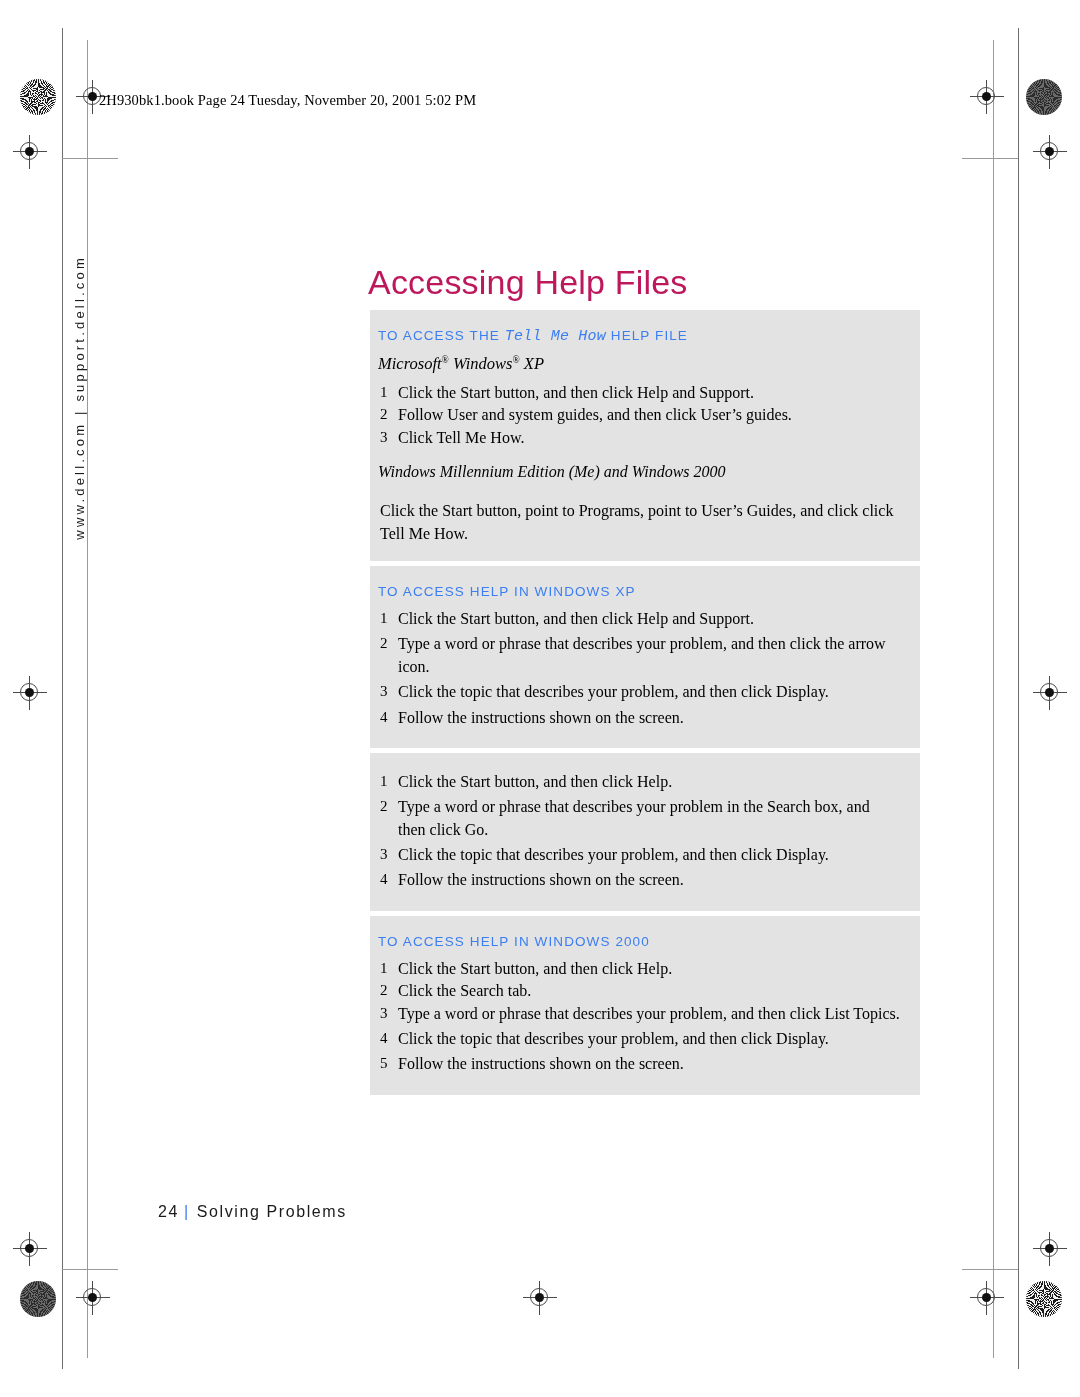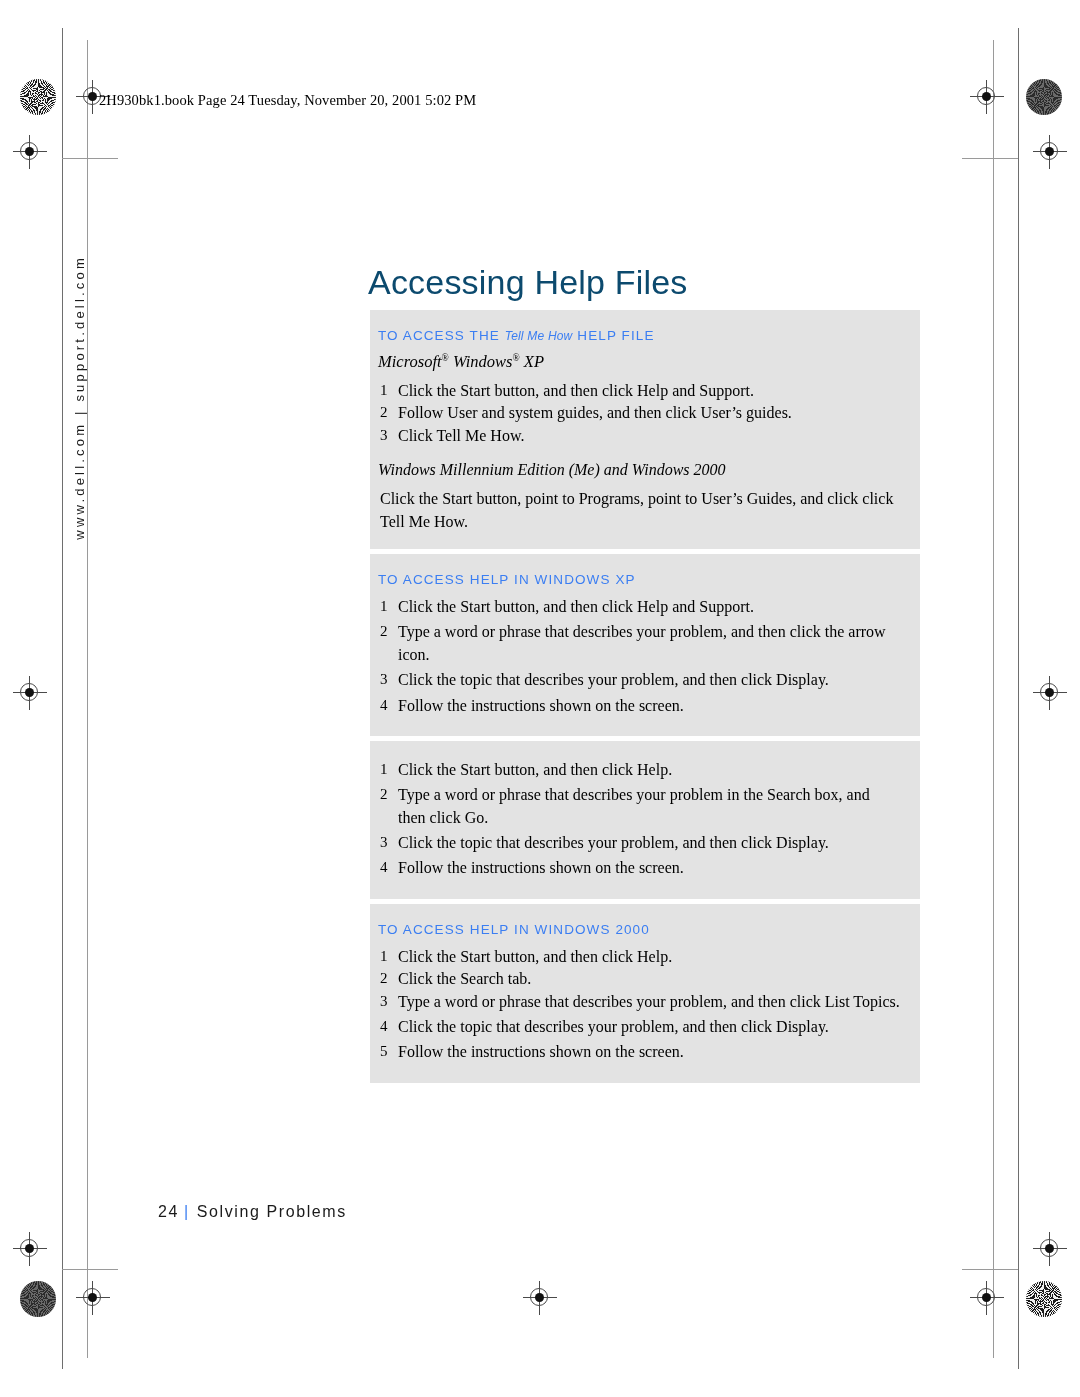--- a/index.html
+++ b/index.html
@@ -100,21 +100,21 @@
   }
 
   
   .page-title {
     position: absolute;
     left: 368px;
     top: 240px;
     font-family: "Liberation Sans", sans-serif;
     font-size: 34px;
     font-weight: 400;
-    color: #0c4a6e;
+    color: #be185d;
     letter-spacing: 0.2px;
     white-space: nowrap;
   }
 
   
   .panels {
     position: absolute;
     left: 370px;
     top: 310px;
     width: 550px;
@@ -139,28 +139,29 @@
   }
   .section-head .cap {
     font-variant: normal;
     text-transform: uppercase;
   }
   .section-head .prod {
     font-style: italic;
     font-variant: normal;
     text-transform: none;
     letter-spacing: 0.2px;
-    font-size: 12px;
+    font-size: 15px;
+    font-family: Liberation Mono, monospace;
   }
 
   .sub-head {
     font-family: "Liberation Serif", serif;
     font-style: italic;
     font-size: 16px;
-    margin: 14px 0 9px 0;
+    margin: 14px 0 19px 0;
     color: #000;
   }
   .sub-head.os-line {
     font-size: 16.5px;
     margin: 0 0 8px 0;
   }
   .sub-head sup {
     font-size: 9.5px;
     vertical-align: super;
     font-style: normal;

